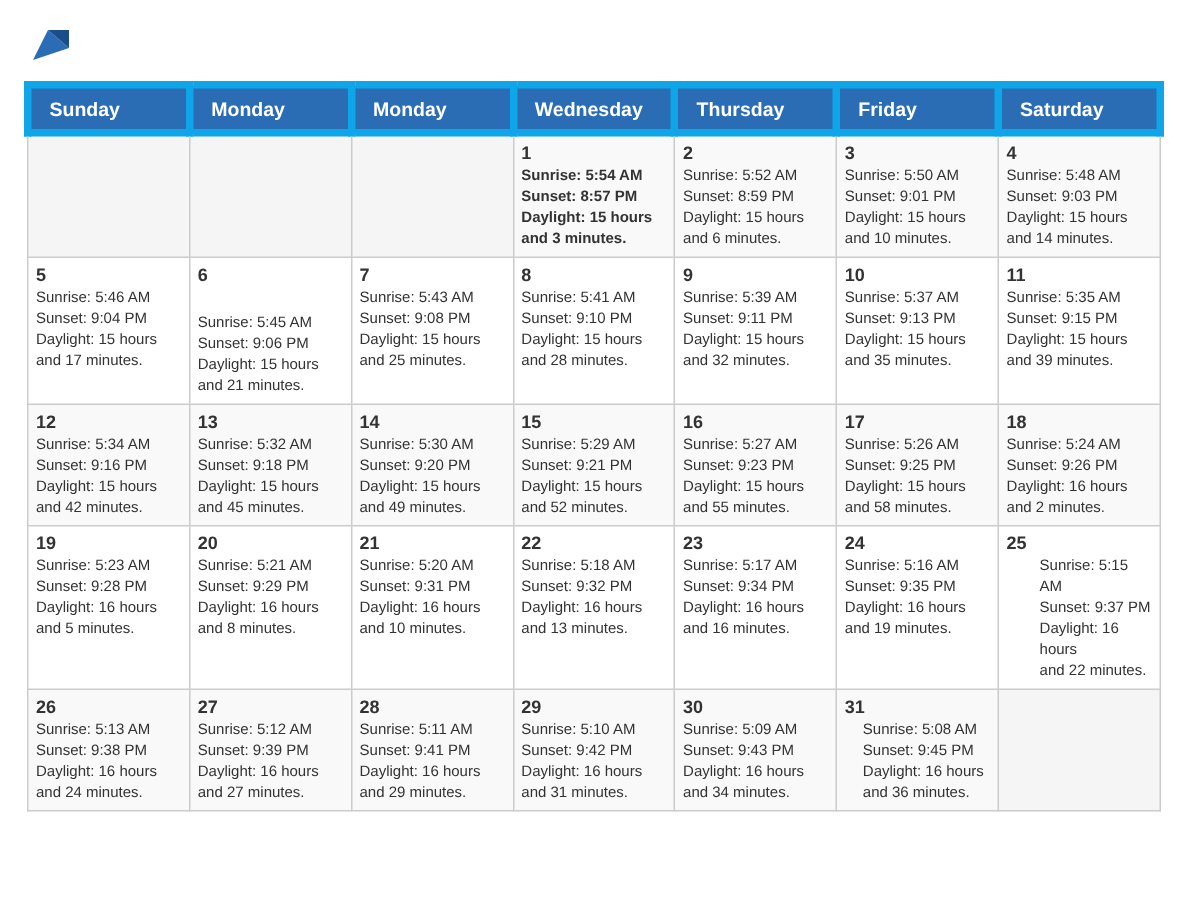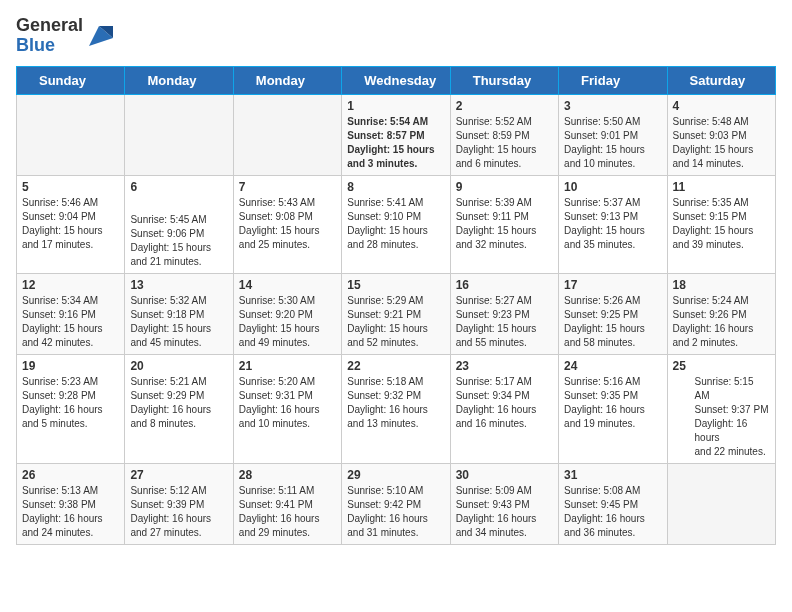--- a/index.html
+++ b/index.html
@@ -55,23 +55,23 @@
     table {
       width: 100%;
       border-collapse: collapse;
       table-layout: fixed;
     }
     thead tr th {
       background-color: #2a6db5;
       color: #fff;
       font-size: 13px;
       font-weight: bold;
-      padding: 6px 22px;
+      padding: 6px 12px;
       text-align: left;
-      border: 1px solid #0ea5e9;
+      border: 5px solid #0ea5e9;
     }
     tbody tr td {
       border: 1px solid #ccc;
       vertical-align: top;
       padding: 4px 5px;
       font-size: 10.5px;
       color: #333;
       height: 80px;
       background: #fff;
     }
@@ -89,24 +89,20 @@
     }
     .empty-cell {
       background: #f5f5f5 !important;
     }
   </style>
 </head>
 <body>
 
 <div class="header-section">
   <div class="logo">
-    <div class="logo-text">
-      <span class="logo-general">General</span>
-      <span class="logo-blue">Blue</span>
-    </div>
     <svg class="logo-icon" viewBox="0 0 28 28">
       <polygon points="4,24 14,4 28,16" fill="#2a6db5"></polygon>
       <polygon points="14,4 28,16 28,4" fill="#1a4d8a"></polygon>
     </svg>
   </div>
 </div>
 
 <table>
   <thead>
     <tr>
@@ -337,21 +333,21 @@
         </td>
         <td>
           <div class="day-number">30</div>
           <div class="day-info" style="white-space: pre-line;">Sunrise: 5:09 AM
 Sunset: 9:43 PM
 Daylight: 16 hours
 and 34 minutes.</div>
         </td>
         <td>
           <div class="day-number">31</div>
-          <div class="day-info" style="white-space: pre-line;">Sunrise: 5:08 AM
+          <div class="day-info" style="white-space: pre-line; margin-left: 12px;">Sunrise: 5:08 AM
 Sunset: 9:45 PM
 Daylight: 16 hours
 and 36 minutes.</div>
         </td>
         <td class="empty-cell"></td>
       </tr>
     </tbody>
 </table>
 
 </body></html>

